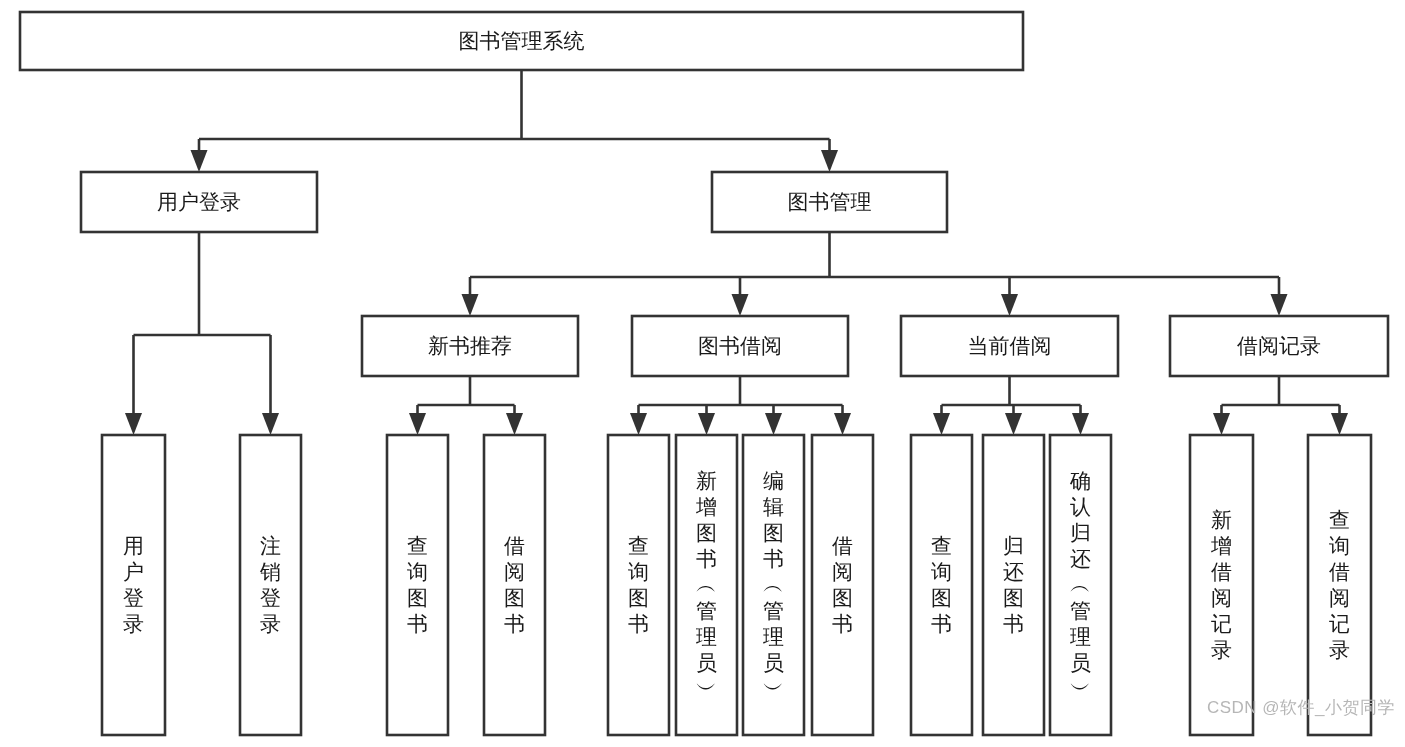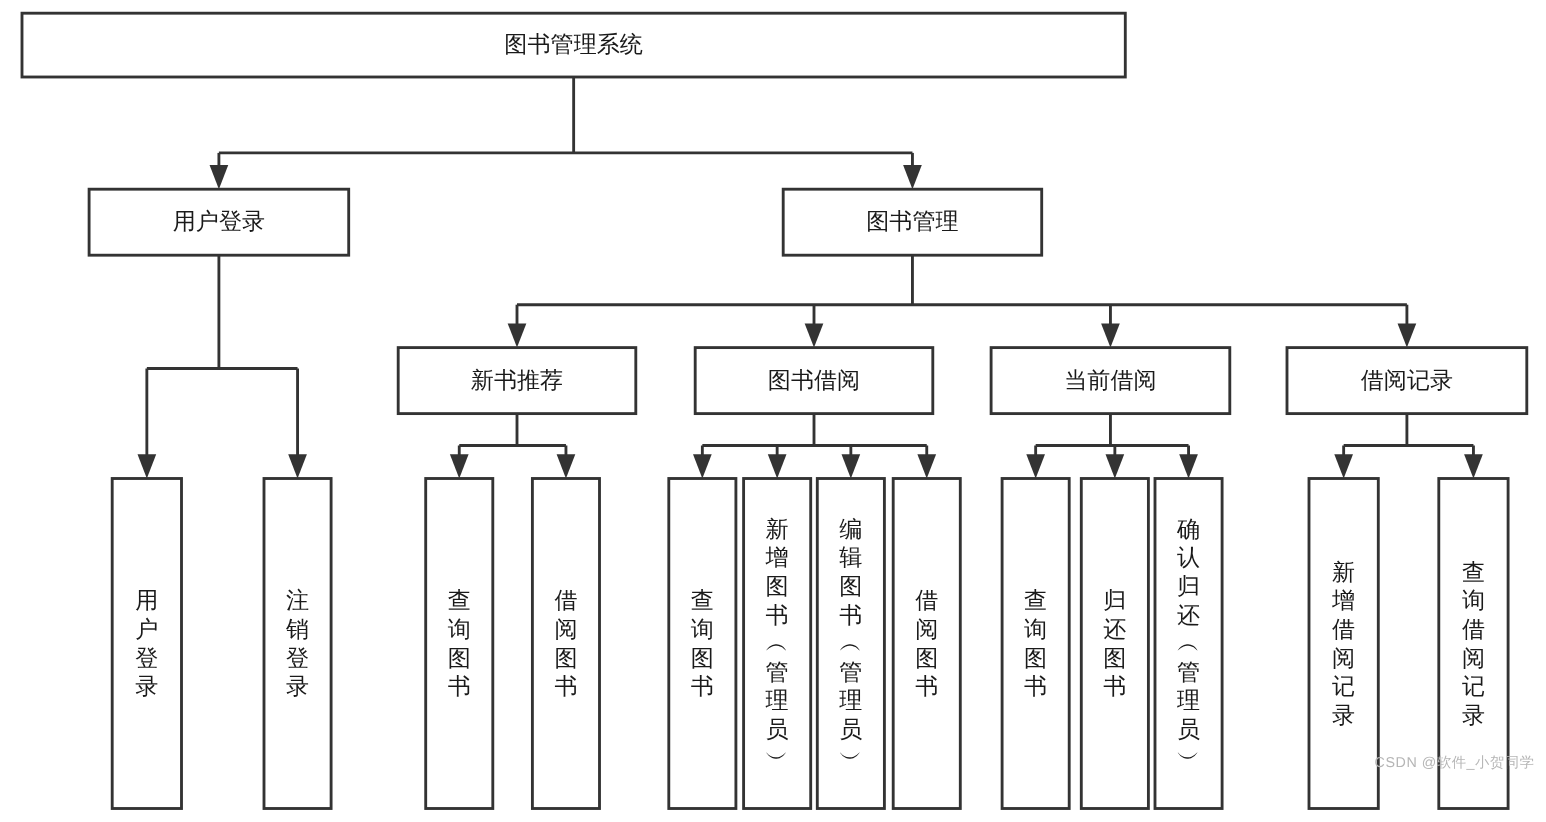--- a/index.html
+++ b/index.html
@@ -51,23 +51,23 @@
   }
   .node-label-v {
     fill: #1a1a1a;
     font-family: "Liberation Sans", "DejaVu Sans", sans-serif;
     font-size: 21px;
     text-anchor: middle;
   }
   .watermark {
     position: absolute;
     right: 10px;
-    bottom: 23px;
+    bottom: 6px;
     color: #b6b6b6;
-    font-size: 13px;
+    font-size: 17px;
     font-family: "Liberation Sans", "DejaVu Sans", sans-serif;
     letter-spacing: 0.5px;
     white-space: nowrap;
     user-select: none;
     margin-top: 16px;
   }
 </style>
 </head>
 <body>
 

